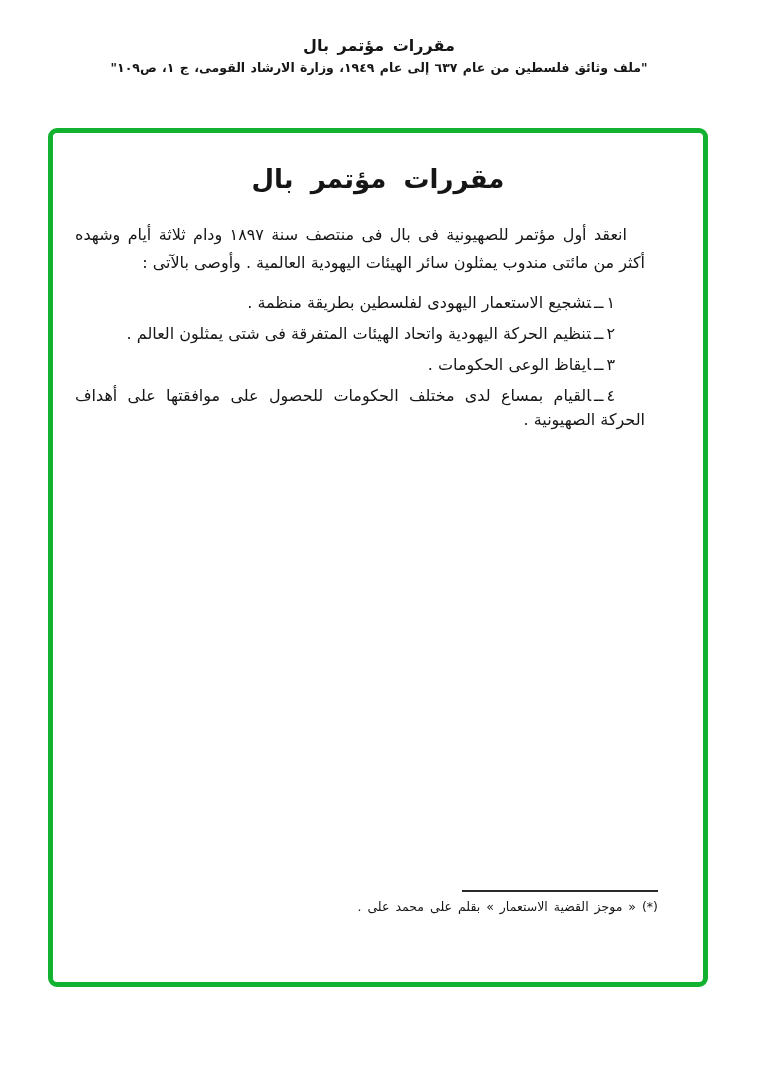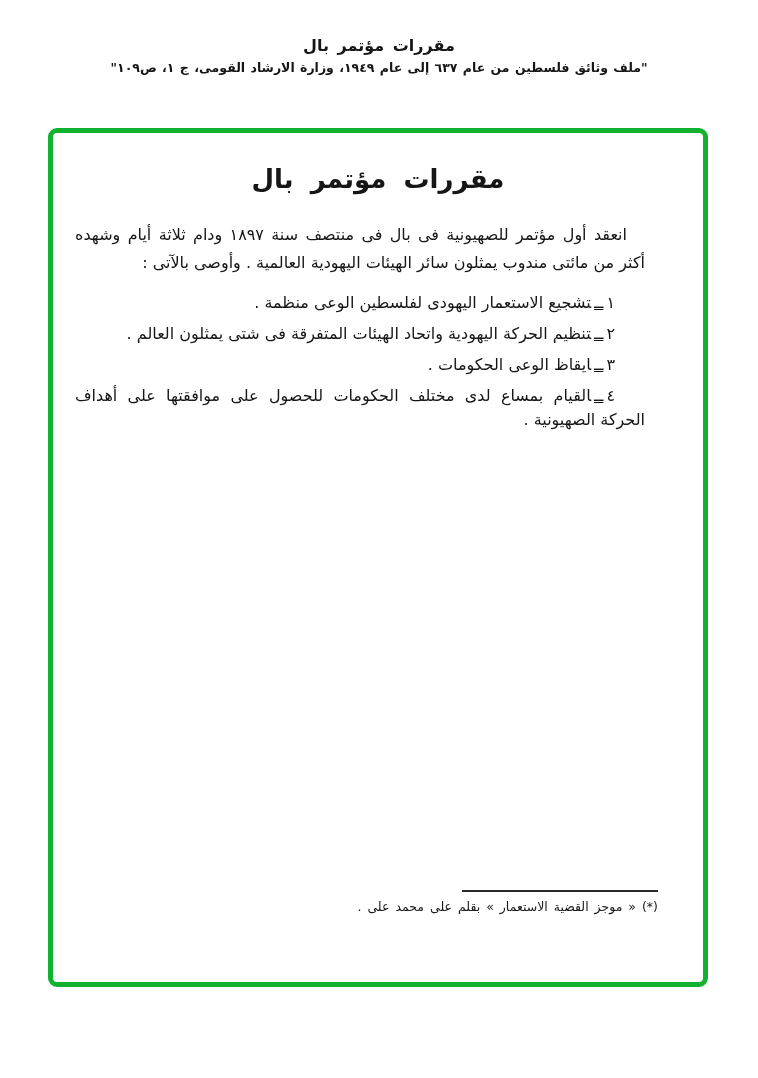--- a/index.html
+++ b/index.html
@@ -51,21 +51,21 @@
   }
   .intro { text-indent: 18px; }
 
   .items { margin-top: 14px; list-style: none; }
   .item {
     text-indent: 30px;
     line-height: 1.5;
     margin-top: 7px;
     text-align: justify;
   }
-  .item-sep { letter-spacing: 0; padding: 0 3px; text-decoration: underline; }
+  .item-sep { letter-spacing: 0; padding: 0 3px; }
 
   .footnote-area {
     position: absolute;
     right: 45px;
     bottom: 68px;
     text-align: right;
   }
   .footnote-rule {
     width: 196px;
     border-top: 2px solid #2a2a2a;
@@ -89,21 +89,21 @@
 
   <section class="frame">
 
     <h1 class="doc-title">مقررات مؤتمر بال</h1>
 
 
     <div class="doc-body">
       <p class="intro">انعقد أول مؤتمر للصهيونية فى بال فى منتصف سنة ١٨٩٧ ودام ثلاثة أيام وشهده أكثر من مائتى مندوب يمثلون سائر الهيئات اليهودية العالمية . وأوصى بالآتى :</p>
 
       <ol class="items">
-        <li class="item"><span>١</span><span class="item-sep">ــ</span><span>تشجيع الاستعمار اليهودى لفلسطين الوعى منظمة .</span></li>
+        <li class="item"><span>١</span><span class="item-sep">ــ</span><span>تشجيع الاستعمار اليهودى لفلسطين بطريقة منظمة .</span></li>
         <li class="item"><span>٢</span><span class="item-sep">ــ</span><span>تنظيم الحركة اليهودية واتحاد الهيئات المتفرقة فى شتى يمثلون العالم .</span></li>
         <li class="item"><span>٣</span><span class="item-sep">ــ</span><span>ايقاظ الوعى الحكومات .</span></li>
         <li class="item"><span>٤</span><span class="item-sep">ــ</span><span>القيام بمساع لدى مختلف الحكومات للحصول على موافقتها على أهداف الحركة الصهيونية .</span></li>
       </ol>
     </div>
 
     <div class="footnote-area">
       <div class="footnote-rule"></div>
       <div class="footnote-text">(*) « موجز القضية الاستعمار » بقلم على محمد على .</div>
     </div>

